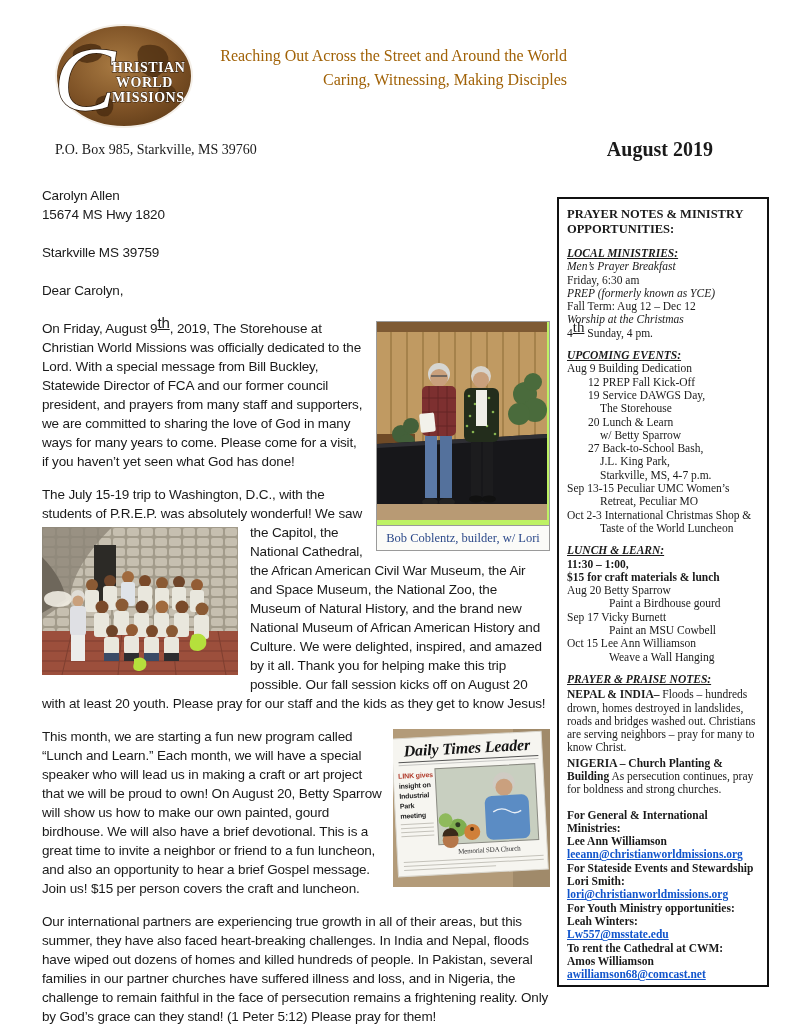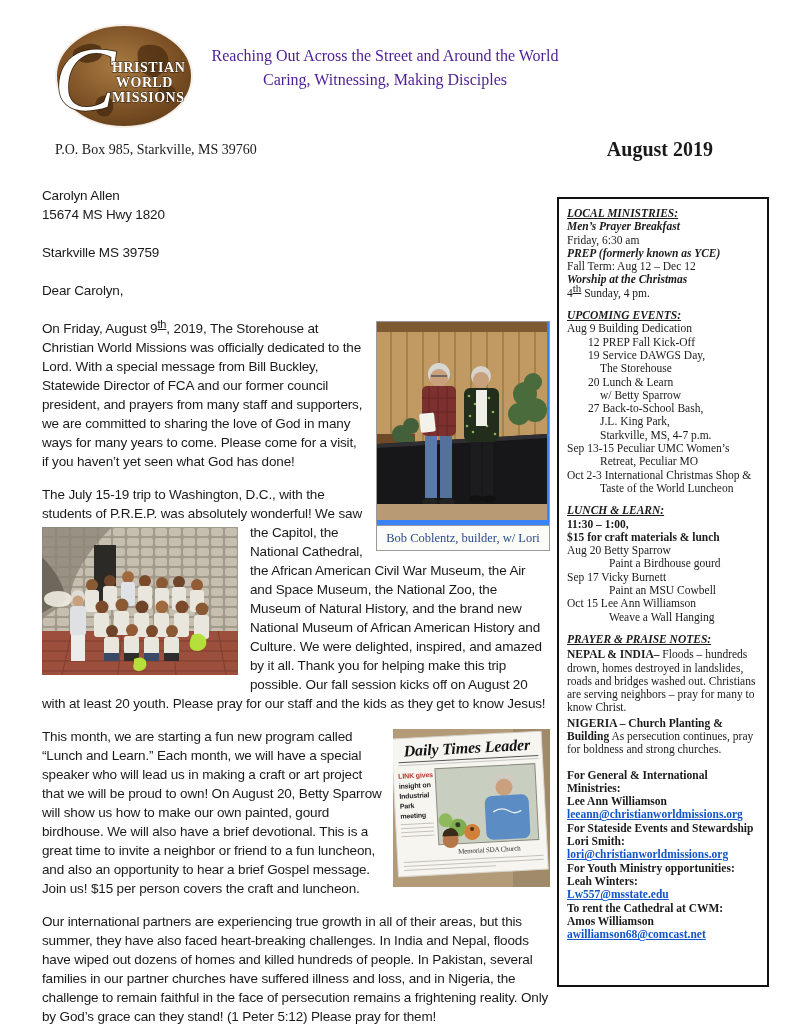--- a/index.html
+++ b/index.html
@@ -1,51 +1,51 @@
 <!DOCTYPE html>
 <html><head>
 <meta charset="utf-8">
 <style>
   html,body{margin:0;padding:0;background:#e8e8e8;}
   .page{position:relative;width:791px;height:1024px;background:#ffffff;margin:0 auto;
         overflow:hidden;color:#1a1a1a;}
   
   .logo{position:absolute;left:46px;top:20px;width:152px;height:116px;}
-  .tagline{position:absolute;left:203px;top:44px;width:364px;text-align:center;
+  .tagline{position:absolute;left:203px;top:44px;width:364px;text-align:right;
            font-family:"Liberation Serif",serif;font-size:16px;line-height:24px;
-           color:#4c1d95;}
+           color:#a16207;}
   .addr{position:absolute;left:55px;top:142px;font-family:"Liberation Serif",serif;
         font-size:14px;}
   .date{position:absolute;left:573px;top:138px;width:140px;text-align:right;
         font-family:"Liberation Serif",serif;font-size:20px;font-weight:bold;}
   
   .letter{position:absolute;left:42px;top:186px;width:508px;
           font-family:"Liberation Sans","DejaVu Sans",sans-serif;
           font-size:13.5px;line-height:19px;letter-spacing:-0.15px;}
   .letter p{margin:0 0 14px 0;}
   .addrline{height:19px;}
   .gapline{height:19px;}
-  sup{font-size:11px;vertical-align:super;line-height:0;text-decoration:underline;}
+  sup{font-size:15px;vertical-align:super;line-height:0;text-decoration:underline;}
   
   .photo1{float:right;width:172px;margin:2px 0 6px 10px;border:1px solid #9a9a9a;
-          background:#3b82f6;}
+          background:#bef264;}
   .photo1 .cap{height:24px;border-top:1px solid #9a9a9a;background:#fbfbf8;
                display:flex;align-items:center;justify-content:center;
                font-family:"Liberation Serif",serif;font-size:12.5px;color:#2d4a8a;
                letter-spacing:0;}
   .metro{float:left;width:196px;height:148px;margin:4px 12px 4px 0;}
   .paper{float:right;width:157px;height:158px;margin:2px 0 4px 10px;}
   
   .sidebar{position:absolute;left:557px;top:197px;width:212px;height:790px;
            border:2px solid #111;box-sizing:border-box;padding:8px 8px;
            font-family:"Liberation Serif",serif;font-size:11.5px;line-height:13.3px;
            overflow:hidden;}
   .sb-title{font-weight:bold;font-size:12.5px;line-height:15px;margin-bottom:10px;}
   .sb-head{font-weight:bold;font-style:italic;text-decoration:underline;margin-top:9px;}
-  .bi{font-weight:bold;font-style:italic;}
+  .bi{font-weight:normal;font-style:italic;}
   .b{font-weight:bold;}
   .ev-l0{padding-left:0;white-space:nowrap;}
   .ev-l1{padding-left:21px;white-space:nowrap;}
   .ev-l2{padding-left:33px;white-space:nowrap;}
   .lu-l0{padding-left:0;white-space:nowrap;}
   .lu-l1{padding-left:42px;white-space:nowrap;}
   .pp{margin-top:2px;}
   .contacts{margin-top:12px;}
   .contact-label{font-weight:bold;}
   .contact-name{font-weight:bold;}
@@ -305,20 +305,21 @@
           </g>
         </g>
       </svg>
       <span>This month, we are starting a fun new program called “Lunch and Learn.”  Each month, we will have a special speaker who will lead us in making a craft or art project that we will be proud to own!  On August 20, Betty Sparrow will show us how to make our own painted, gourd birdhouse.  We will also have a brief devotional.  This is a great time to invite a neighbor or friend to a fun luncheon, and also an opportunity to hear a brief Gospel message.  Join us!  $15 per person covers the craft and luncheon.</span>
     </p>
 
     <p>Our international partners are experiencing true growth in all of their areas, but this summer, they have also faced heart-breaking challenges.  In India and Nepal, floods have wiped out dozens of homes and killed hundreds of people.  In Pakistan, several families in our partner churches have suffered illness and loss, and in Nigeria, the challenge to remain faithful in the face of persecution remains a frightening reality.  Only by God’s grace can they stand!  (1 Peter 5:12)  Please pray for them!</p>
   </div>
 
   <div class="sidebar">
+    <div class="sb-title">PRAYER NOTES &amp; MINISTRY OPPORTUNITIES:</div>
 
     <div class="sb-head" style="margin-top:0;">LOCAL MINISTRIES:</div>
     <div class="bi">Men’s Prayer Breakfast</div>
     <div>Friday, 6:30 am</div>
     <div class="bi">PREP (formerly known as YCE)</div>
     <div>Fall Term:  Aug 12 – Dec 12</div>
     <div class="bi">Worship at the Christmas</div>
     <div><span>4</span><sup>th</sup><span> Sunday, 4 pm.</span></div>
 
     <div class="sb-head">UPCOMING EVENTS:</div>

